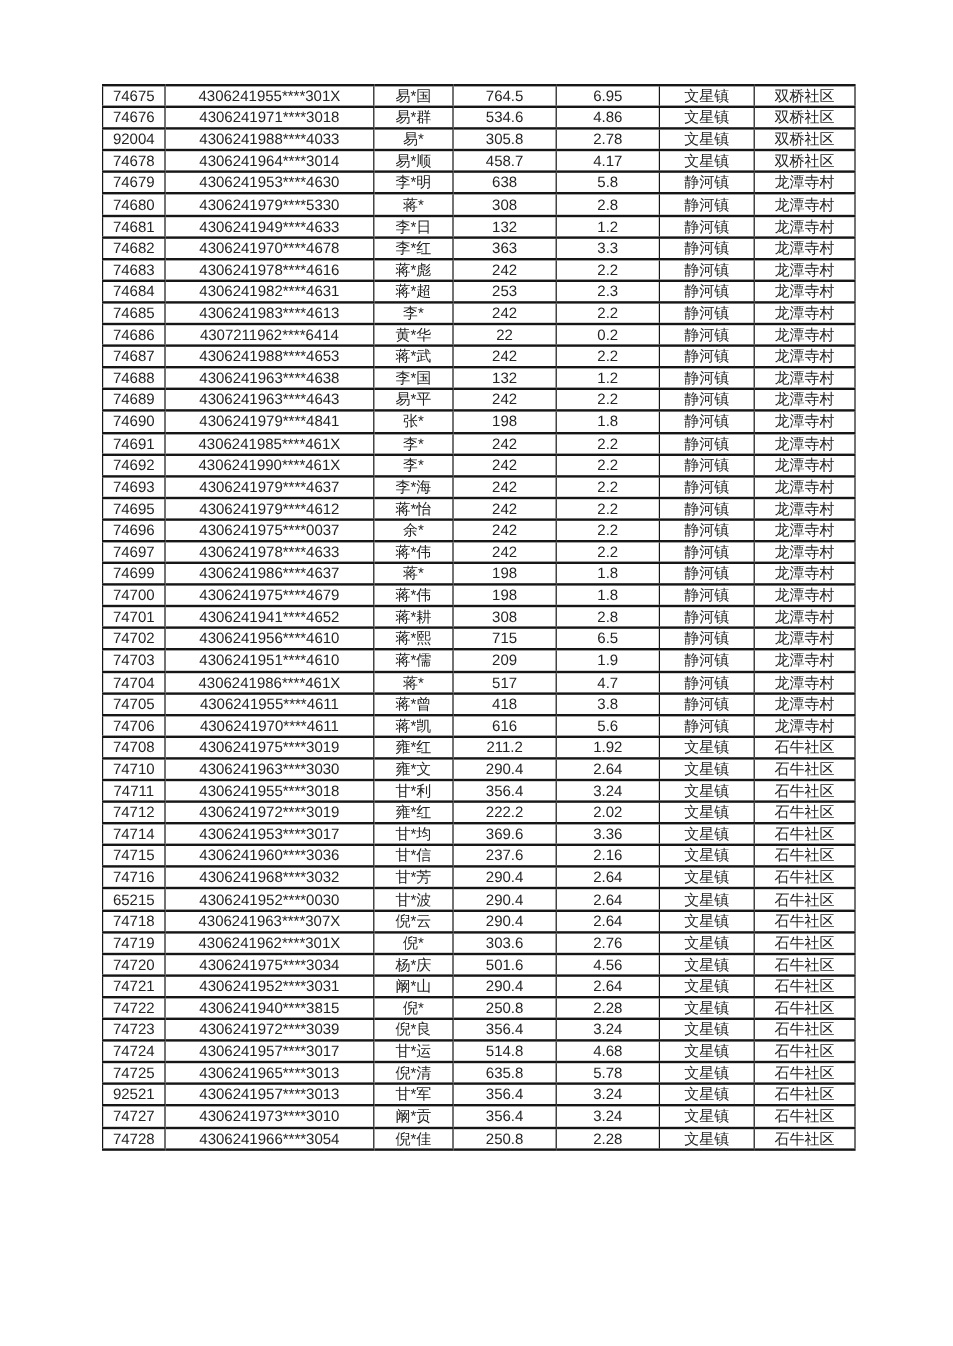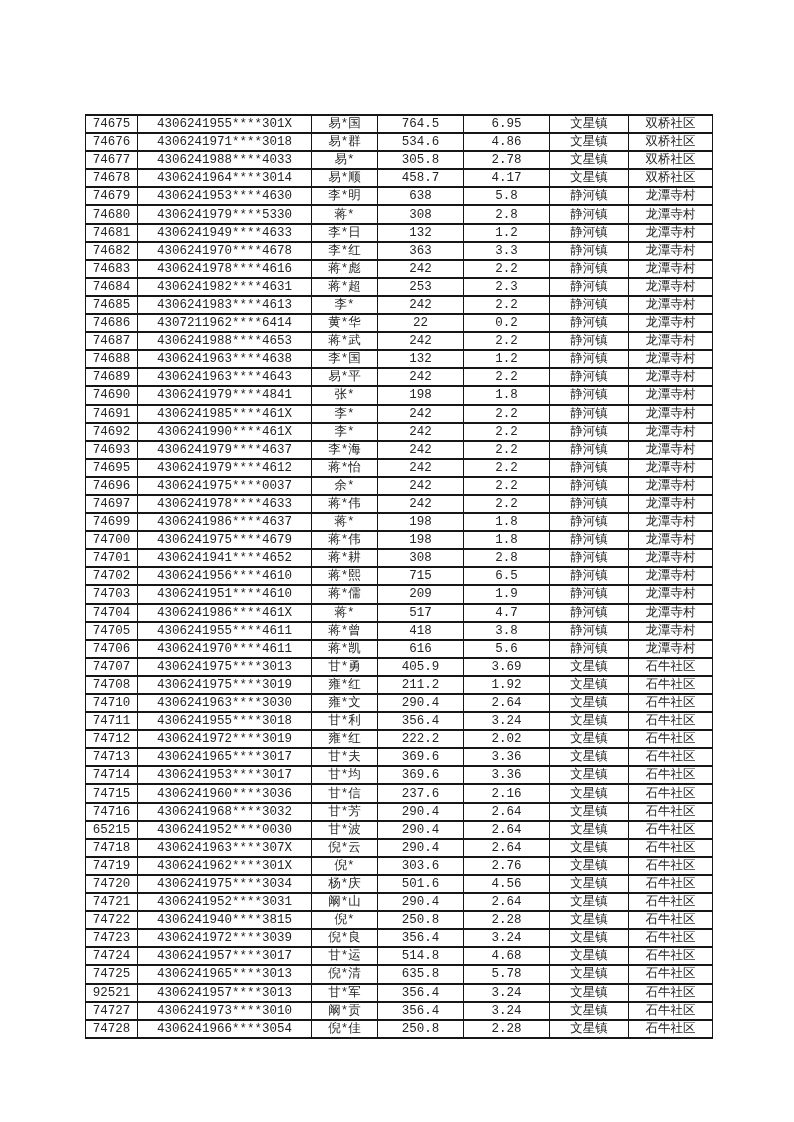--- a/index.html
+++ b/index.html
@@ -6,23 +6,22 @@
     margin: 0;
     padding: 0;
     background: #ffffff;
   }
   .page {
     position: relative;
     width: 794px;
     height: 1036px;
     background: #ffffff;
     overflow: hidden;
-    font-family: Liberation Mono, monospace;
+    font-family: Liberation Sans, sans-serif;
     color: #1e1e1e;
-    margin-top: 44px;
   }
   table.roster {
     position: absolute;
     left: 85px;
     top: 70px;
     width: 627px;
     border-collapse: collapse;
     table-layout: fixed;
   }
   table.roster td {
@@ -68,21 +67,21 @@
         <tr>
           <td>74676</td>
           <td>4306241971****3018</td>
           <td>易*群</td>
           <td>534.6</td>
           <td>4.86</td>
           <td>文星镇</td>
           <td>双桥社区</td>
         </tr>
         <tr>
-          <td>74677</td>
+          <td>92004</td>
           <td>4306241988****4033</td>
           <td>易*</td>
           <td>305.8</td>
           <td>2.78</td>
           <td>文星镇</td>
           <td>双桥社区</td>
         </tr>
         <tr>
           <td>74678</td>
           <td>4306241964****3014</td>
@@ -320,29 +319,20 @@
         <tr>
           <td>74706</td>
           <td>4306241970****4611</td>
           <td>蒋*凯</td>
           <td>616</td>
           <td>5.6</td>
           <td>静河镇</td>
           <td>龙潭寺村</td>
         </tr>
         <tr>
-          <td>74707</td>
-          <td>4306241975****3013</td>
-          <td>甘*勇</td>
-          <td>405.9</td>
-          <td>3.69</td>
-          <td>文星镇</td>
-          <td>石牛社区</td>
-        </tr>
-        <tr>
           <td>74708</td>
           <td>4306241975****3019</td>
           <td>雍*红</td>
           <td>211.2</td>
           <td>1.92</td>
           <td>文星镇</td>
           <td>石牛社区</td>
         </tr>
         <tr>
           <td>74710</td>
@@ -365,29 +355,20 @@
         <tr>
           <td>74712</td>
           <td>4306241972****3019</td>
           <td>雍*红</td>
           <td>222.2</td>
           <td>2.02</td>
           <td>文星镇</td>
           <td>石牛社区</td>
         </tr>
         <tr>
-          <td>74713</td>
-          <td>4306241965****3017</td>
-          <td>甘*夫</td>
-          <td>369.6</td>
-          <td>3.36</td>
-          <td>文星镇</td>
-          <td>石牛社区</td>
-        </tr>
-        <tr>
           <td>74714</td>
           <td>4306241953****3017</td>
           <td>甘*均</td>
           <td>369.6</td>
           <td>3.36</td>
           <td>文星镇</td>
           <td>石牛社区</td>
         </tr>
         <tr>
           <td>74715</td>

